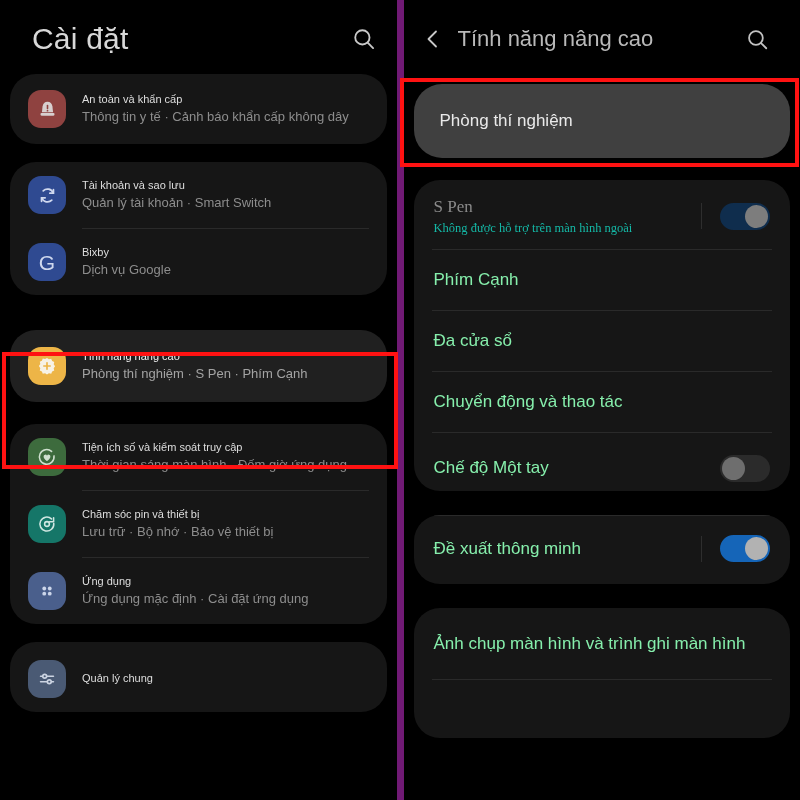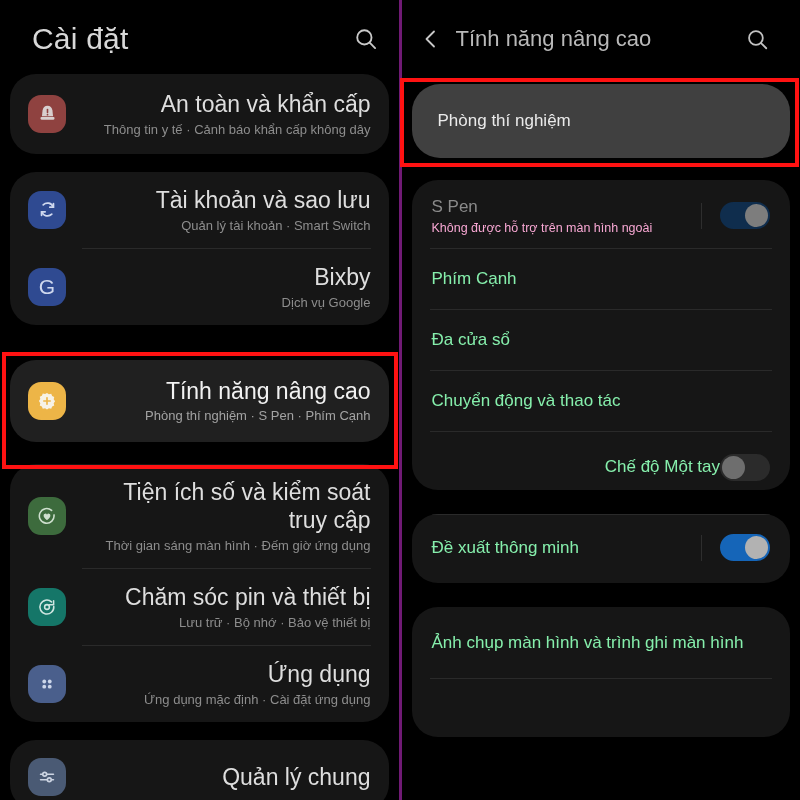--- a/index.html
+++ b/index.html
@@ -21,21 +21,21 @@
     display: flex;
     background: #000;
   }
   .panel {
     position: relative;
     width: 400px;
     height: 800px;
     background: #000;
     overflow: hidden;
   }
-  .panel-left { border-right: 3px solid #701a75; text-align: right; }
+  .panel-left { border-right: 7px solid #701a75; }
 
   
   .hdr {
     position: relative;
     height: 78px;
     display: flex;
     align-items: center;
     padding: 0 16px;
     box-sizing: border-box;
   }
@@ -86,21 +86,21 @@
     height: 38px;
     border-radius: 12px;
     flex: none;
     margin-right: 16px;
     display: flex;
     align-items: center;
     justify-content: center;
   }
   .row-txt { flex: 1; min-width: 0; }
   .row-title {
-    font-size: 23px;
+    font-size: 11px;
     color: #dedede;
     line-height: 1.25;
   }
   .row-sub {
     font-size: 13px;
     color: #8d8d8d;
     line-height: 1.32;
     margin-top: 2px;
   }
   .divider {
@@ -121,21 +121,21 @@
   .rrow-txt { flex: 1; min-width: 0; }
   .rrow-title {
     font-size: 17px;
     color: #86efac;
     line-height: 1.3;
   }
   .rrow-title.dim { color: #8a8a8a; }
   .rrow-title.bright { color: #eaeaea; }
   .rrow-sub {
     font-size: 12.5px;
-    color: #f9a8d4;
+    color: #14b8a6;
     margin-top: 3px;
   }
   .tgl-sep {
     width: 1px;
     height: 26px;
     background: #2e2e2e;
     margin-right: 18px;
     flex: none;
   }
 
@@ -334,21 +334,21 @@
 
     <div class="card" style="margin-top:6px;background:#404040;border-radius:28px;">
       <div class="rrow" style="min-height:74px;padding-left:26px;">
         <div class="rrow-txt">
           <div class="rrow-title bright">Phòng thí nghiệm</div>
         </div>
       </div>
     </div>
 
     <div class="card" style="margin-top:22px;">
-      <div class="rrow" style="padding-top:16px;padding-bottom:13px;">
+      <div class="rrow" style="padding-top:16px;padding-bottom:13px;font-family:Liberation Serif, serif;">
         <div class="rrow-txt">
           <div class="rrow-title dim">S Pen</div>
           <div class="rrow-sub">Không được hỗ trợ trên màn hình ngoài</div>
         </div>
         <div class="tgl-sep"></div>
         <div class="toggle on">
           <div class="knob"></div>
         </div>
       </div>
       <div class="divider full"></div>
@@ -363,21 +363,21 @@
           <div class="rrow-title">Đa cửa sổ</div>
         </div>
       </div>
       <div class="divider full"></div>
       <div class="rrow">
         <div class="rrow-txt">
           <div class="rrow-title">Chuyển động và thao tác</div>
         </div>
       </div>
       <div class="divider full"></div>
-      <div class="rrow" style="padding-bottom:7px;text-align:right;">
+      <div class="rrow" style="padding-bottom:7px;">
         <div class="rrow-txt">
           <div class="rrow-title">Chế độ Một tay</div>
         </div>
         <div class="toggle">
           <div class="knob"></div>
         </div>
       </div>
     </div>
 
     <div class="card" style="margin-top:24px;">

